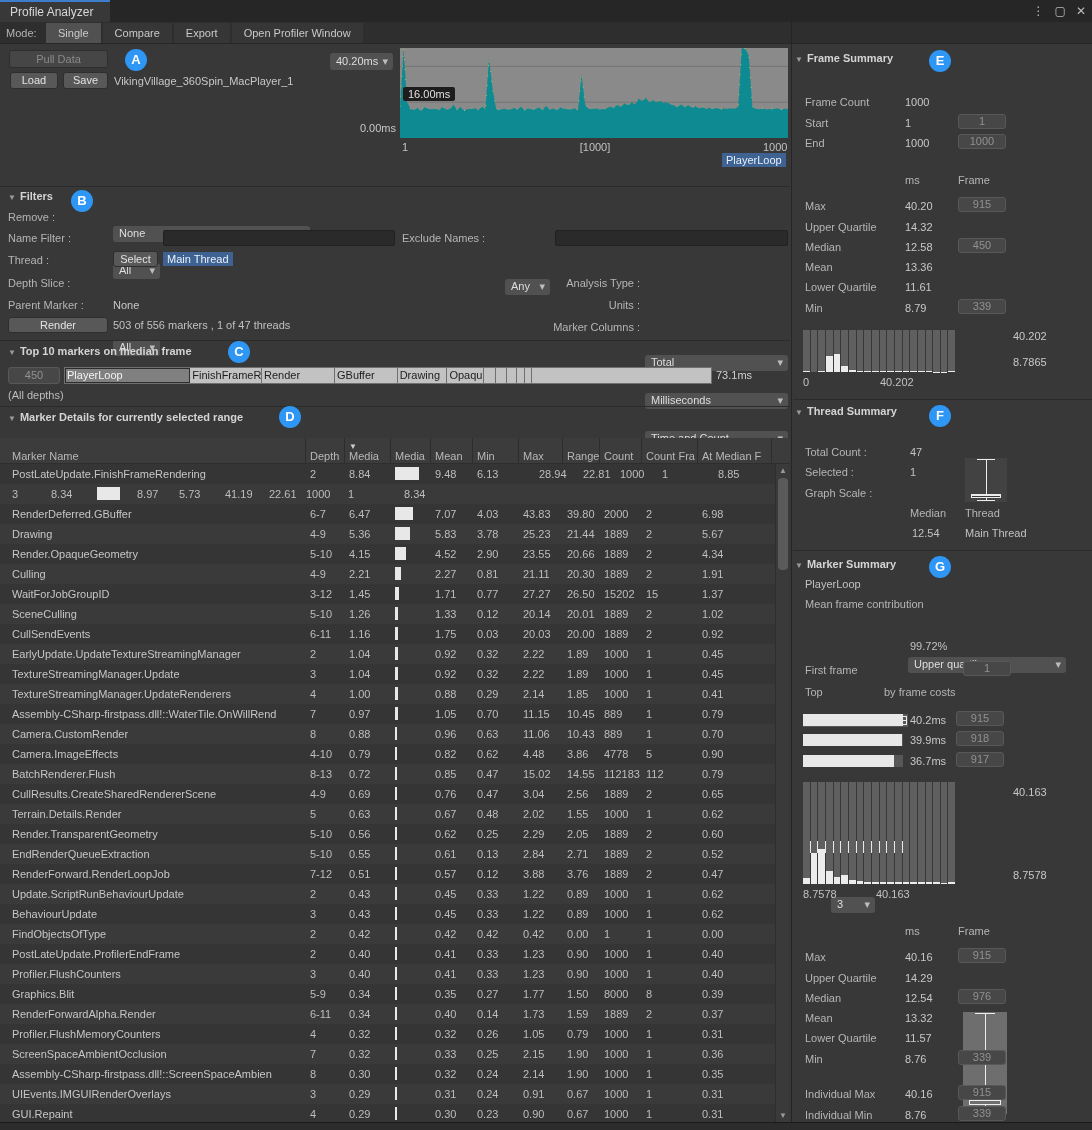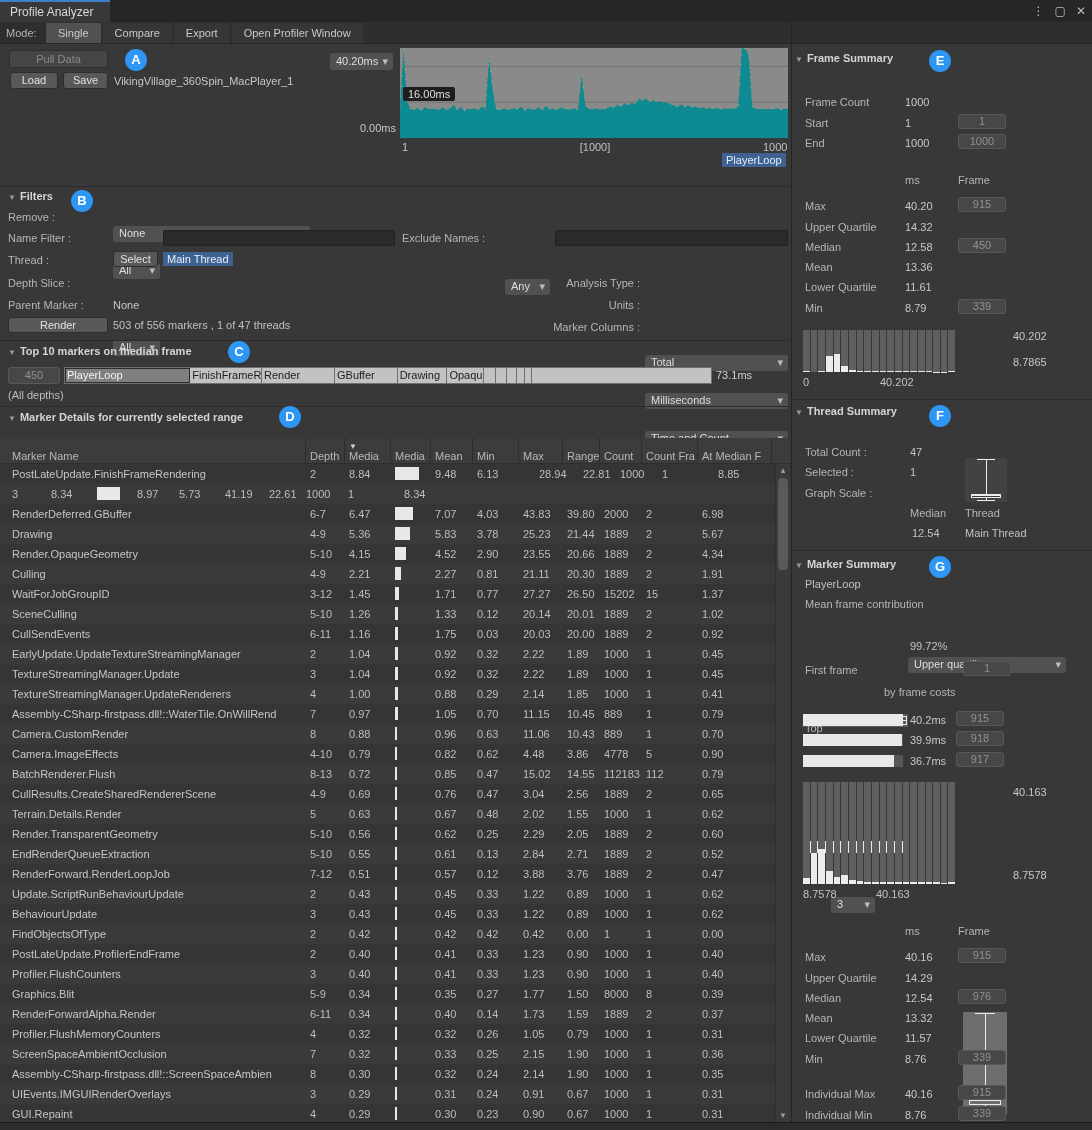--- a/index.html
+++ b/index.html
@@ -834,21 +834,21 @@
   <div class="abs sep" style="left:793px;top:550px;width:299px;"></div>
   <div class="abs" style="left:795px;top:558px;"><span class="tri">▼</span><span class="sect-title">Marker Summary</span></div>
   <div class="abs" style="left:805px;top:578px;">PlayerLoop</div>
   <div class="abs" style="left:805px;top:598px;color:#b5b5b5;">Mean frame contribution</div>
   <div class="abs costbar" style="left:803px;top:639px;">
       <div class="fill" style="width: 99.72%;"></div>
     </div>
   <div class="abs" style="left:910px;top:640px;">99.72%</div>
   <div class="abs" style="left:805px;top:664px;color:#b5b5b5;">First frame</div>
   <div class="abs chipbtn" style="left:963px;top:661px;width:48px;height:15px;line-height:13px;">1</div>
-  <div class="abs" style="left:805px;top:722px;color:#b5b5b5;">Top</div>
+  <div class="abs" style="left:805px;top:686px;color:#b5b5b5;">Top</div>
   <div class="abs dd" style="left:831px;top:683px;width:44px;height:16px;"><span>3</span></div>
   <div class="abs" style="left:884px;top:686px;color:#b5b5b5;">by frame costs</div>
   <div class="abs" style="left:803px;top:705px;width:280px;">
       <div class="statrow" style="height: 20.7px;">
         <div class="costbar">
           <div class="fill" style="width: 100%;"></div>
         </div>
         <span style="width: 46px; margin-left: 7px; color: rgb(200, 200, 200);">40.2ms</span>
         <span class="chipbtn fbtn">915</span>
       </div>

